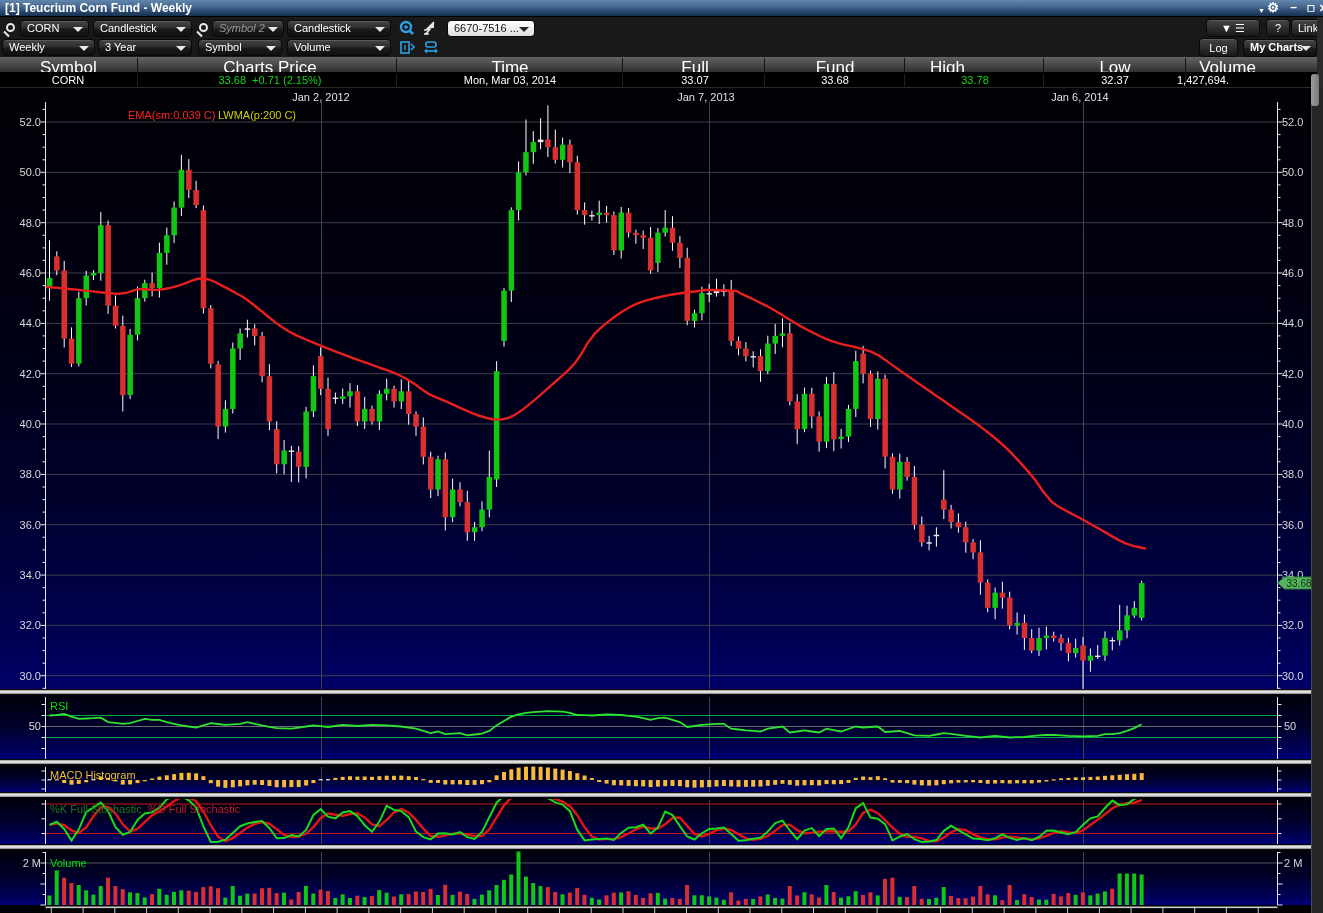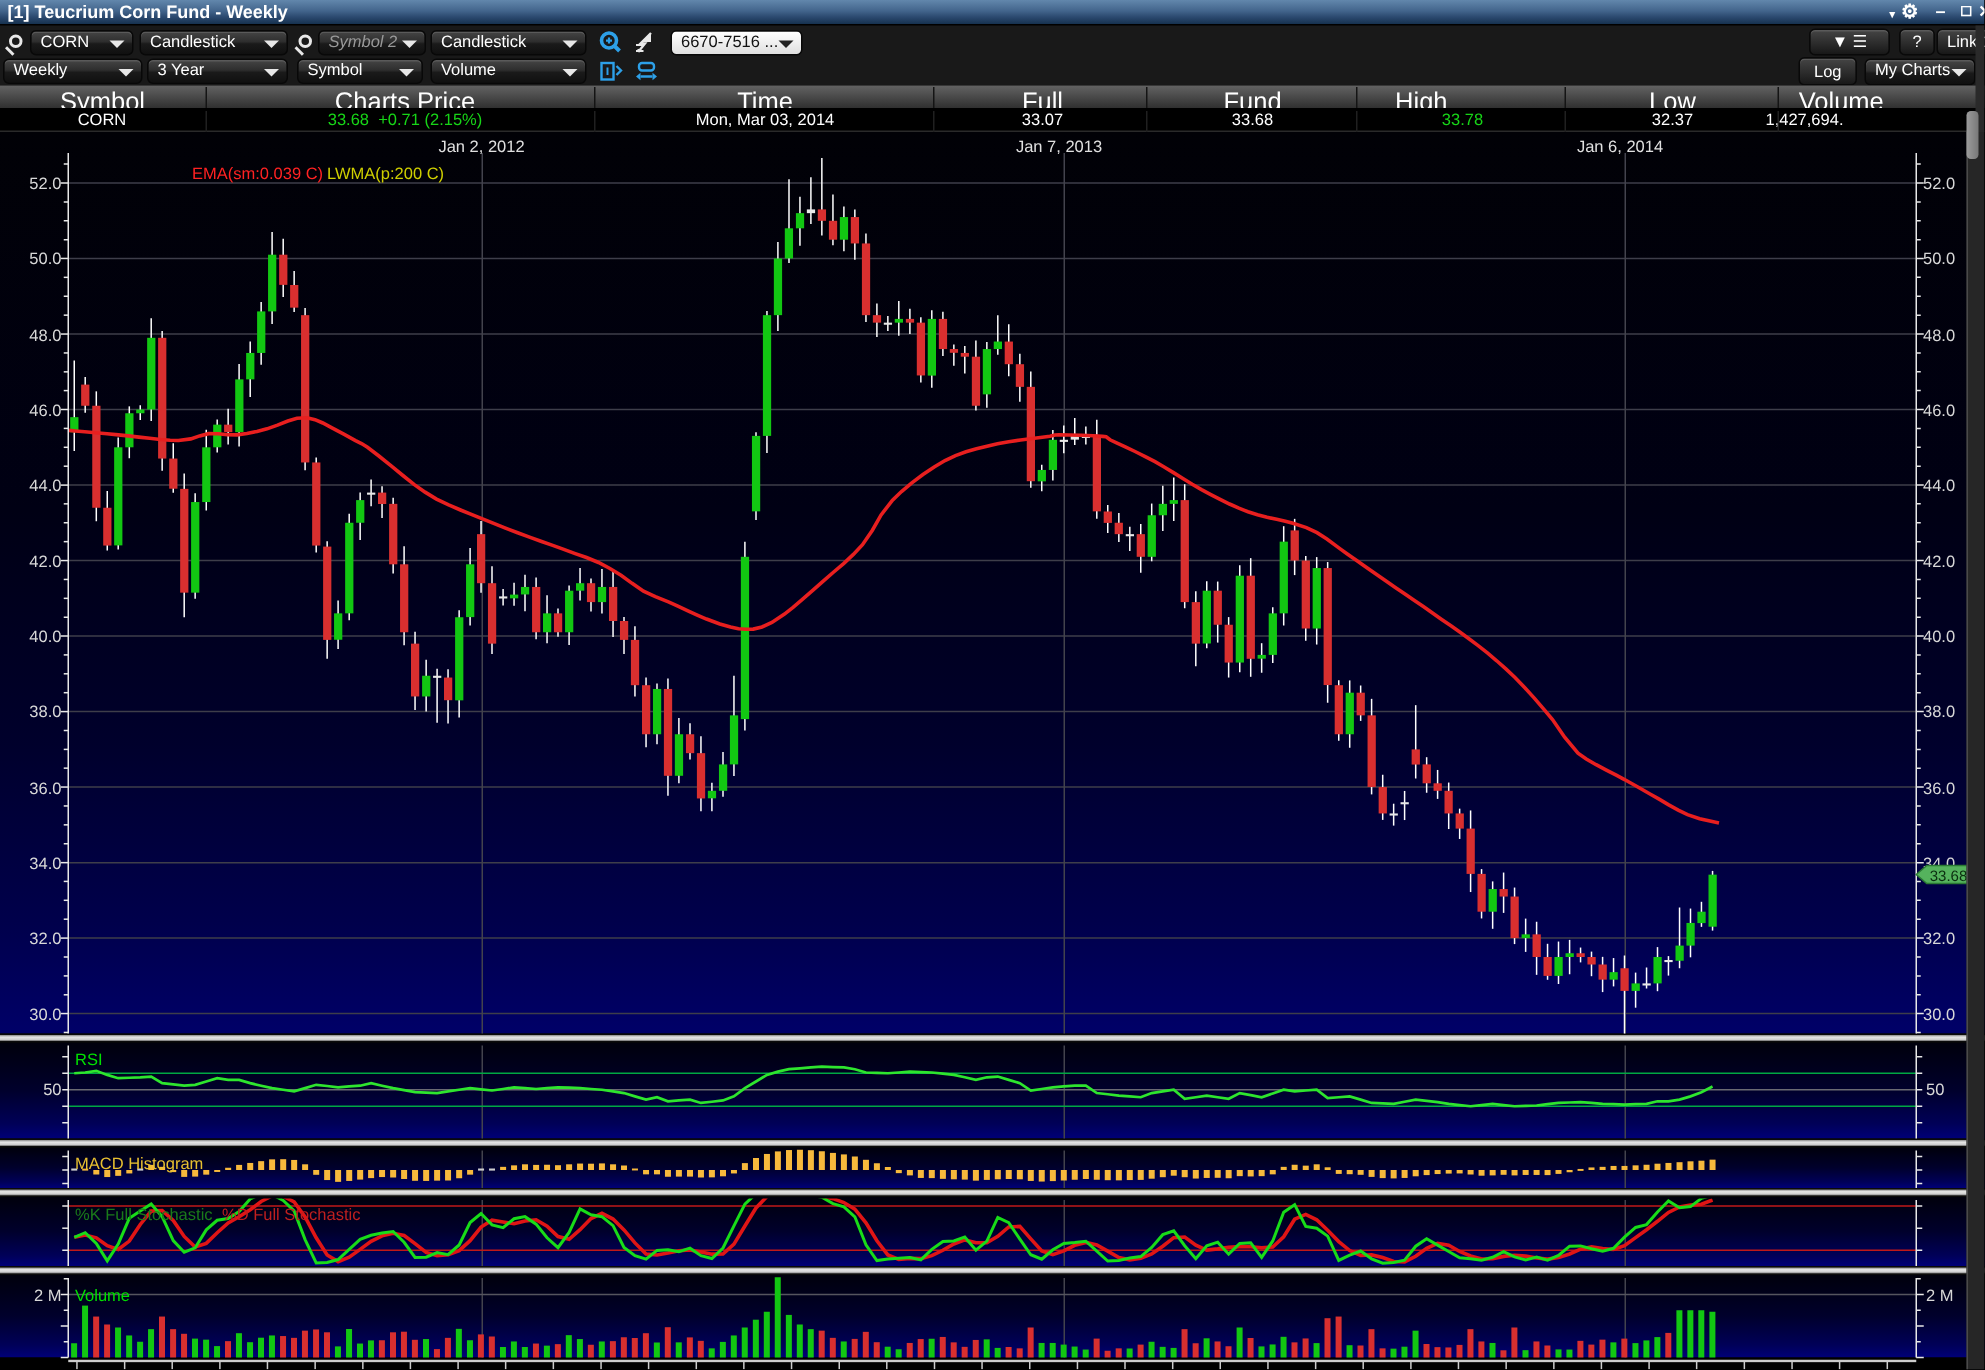--- a/index.html
+++ b/index.html
@@ -69,21 +69,21 @@
         <line x1="9" y1="7" x2="9" y2="12" stroke="#2da0e8" stroke-width="1.3"></line>
       </svg></div>
  <div style="position:absolute;left:420px;top:21px;width:22px;height:19px">
   <svg width="22" height="19">
         <rect x="6" y="4" width="10" height="5" rx="2" fill="none" stroke="#2da0e8" stroke-width="1.6"></rect>
         <path d="M4 13 l3 -2.5 v5 Z" fill="#2da0e8"></path>
         <path d="M18 13 l-3 -2.5 v5 Z" fill="#2da0e8"></path>
         <line x1="7" y1="13" x2="15" y2="13" stroke="#2da0e8" stroke-width="1.6"></line>
       </svg></div>
  <div class="btn" style="left:1199px;top:21px;width:39px;height:19px;line-height:18px">Log</div>
- <div class="cb" style="left:1243px;top:22px;width:74px;height:18px"><span style="color:#fff;">My Charts</span><i class="ar"></i></div>
+ <div class="cb" style="left:1243px;top:22px;width:74px;height:18px"><span style="color:#fff;font-weight:bold;">My Charts</span><i class="ar"></i></div>
 </div>
 <div class="hdr">
  <span style="left:40px;width:56px;text-align:center">Symbol</span>
  <span style="left:210px;width:120px;text-align:center">Charts Price</span>
  <span style="left:455px;width:110px;text-align:center">Time</span>
  <span style="left:655px;width:80px;text-align:center">Full</span>
  <span style="left:795px;width:80px;text-align:center">Fund</span>
  <span style="left:885px;width:80px;text-align:right">High</span>
  <span style="left:1075px;width:80px;text-align:center">Low</span>
  <span style="left:1185px;width:85px;text-align:center">Volume</span>

